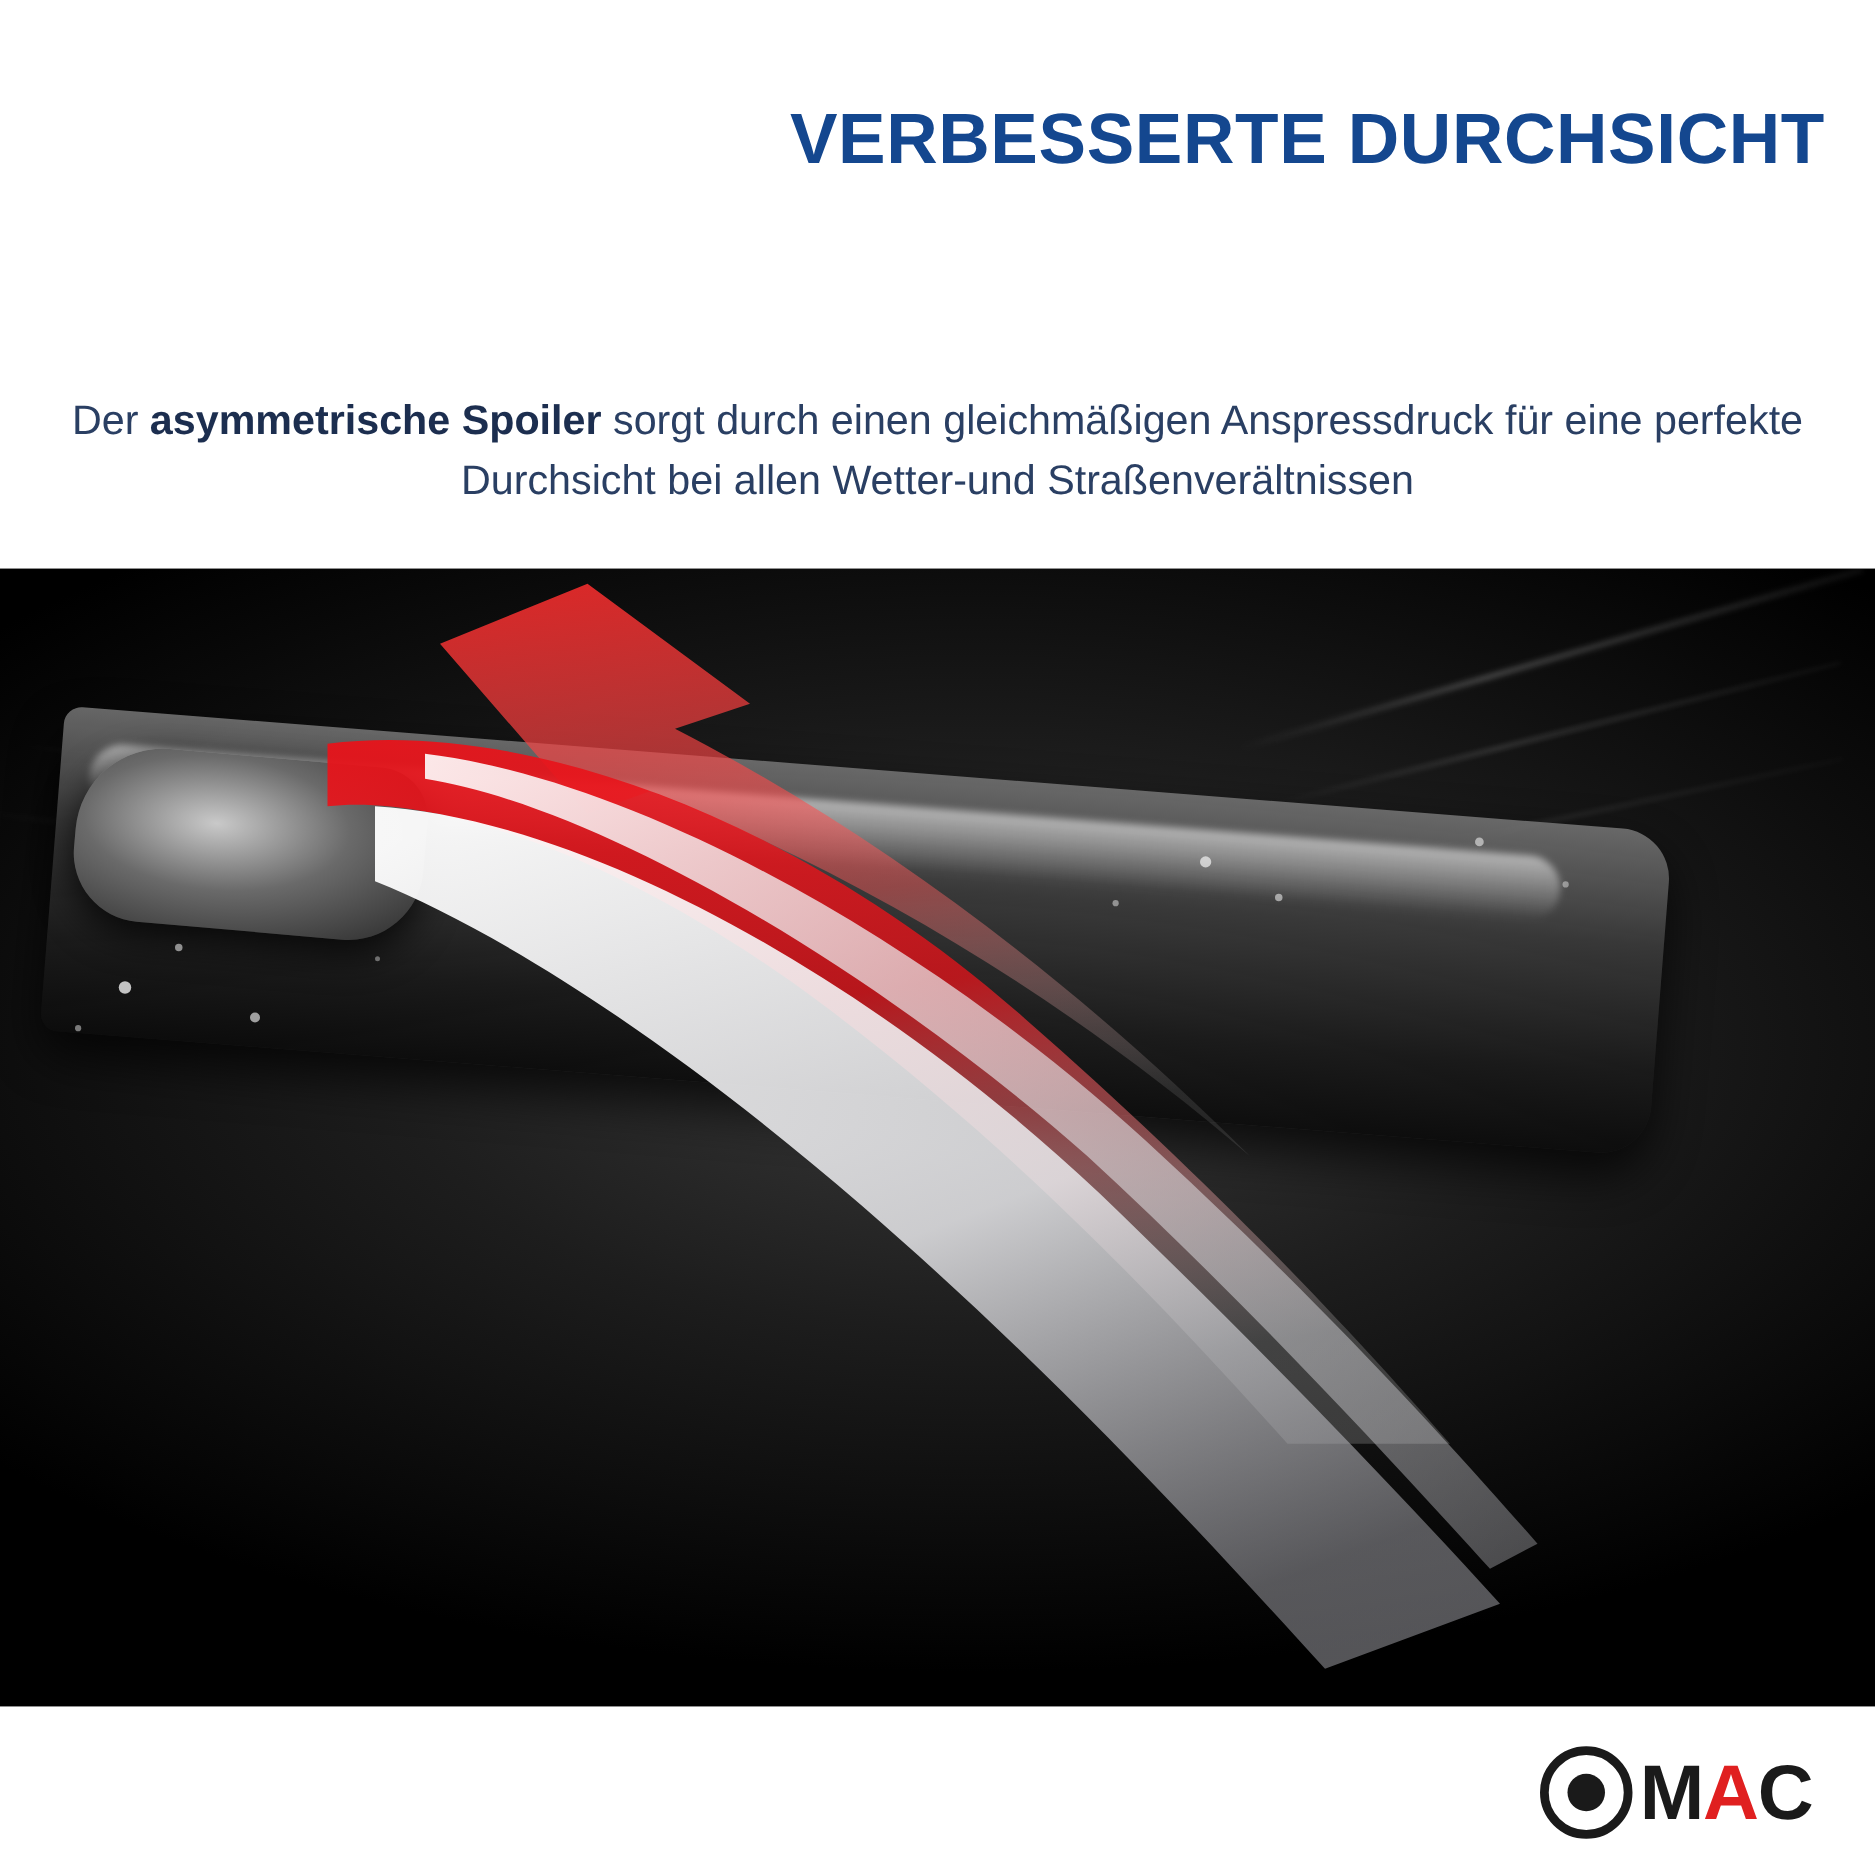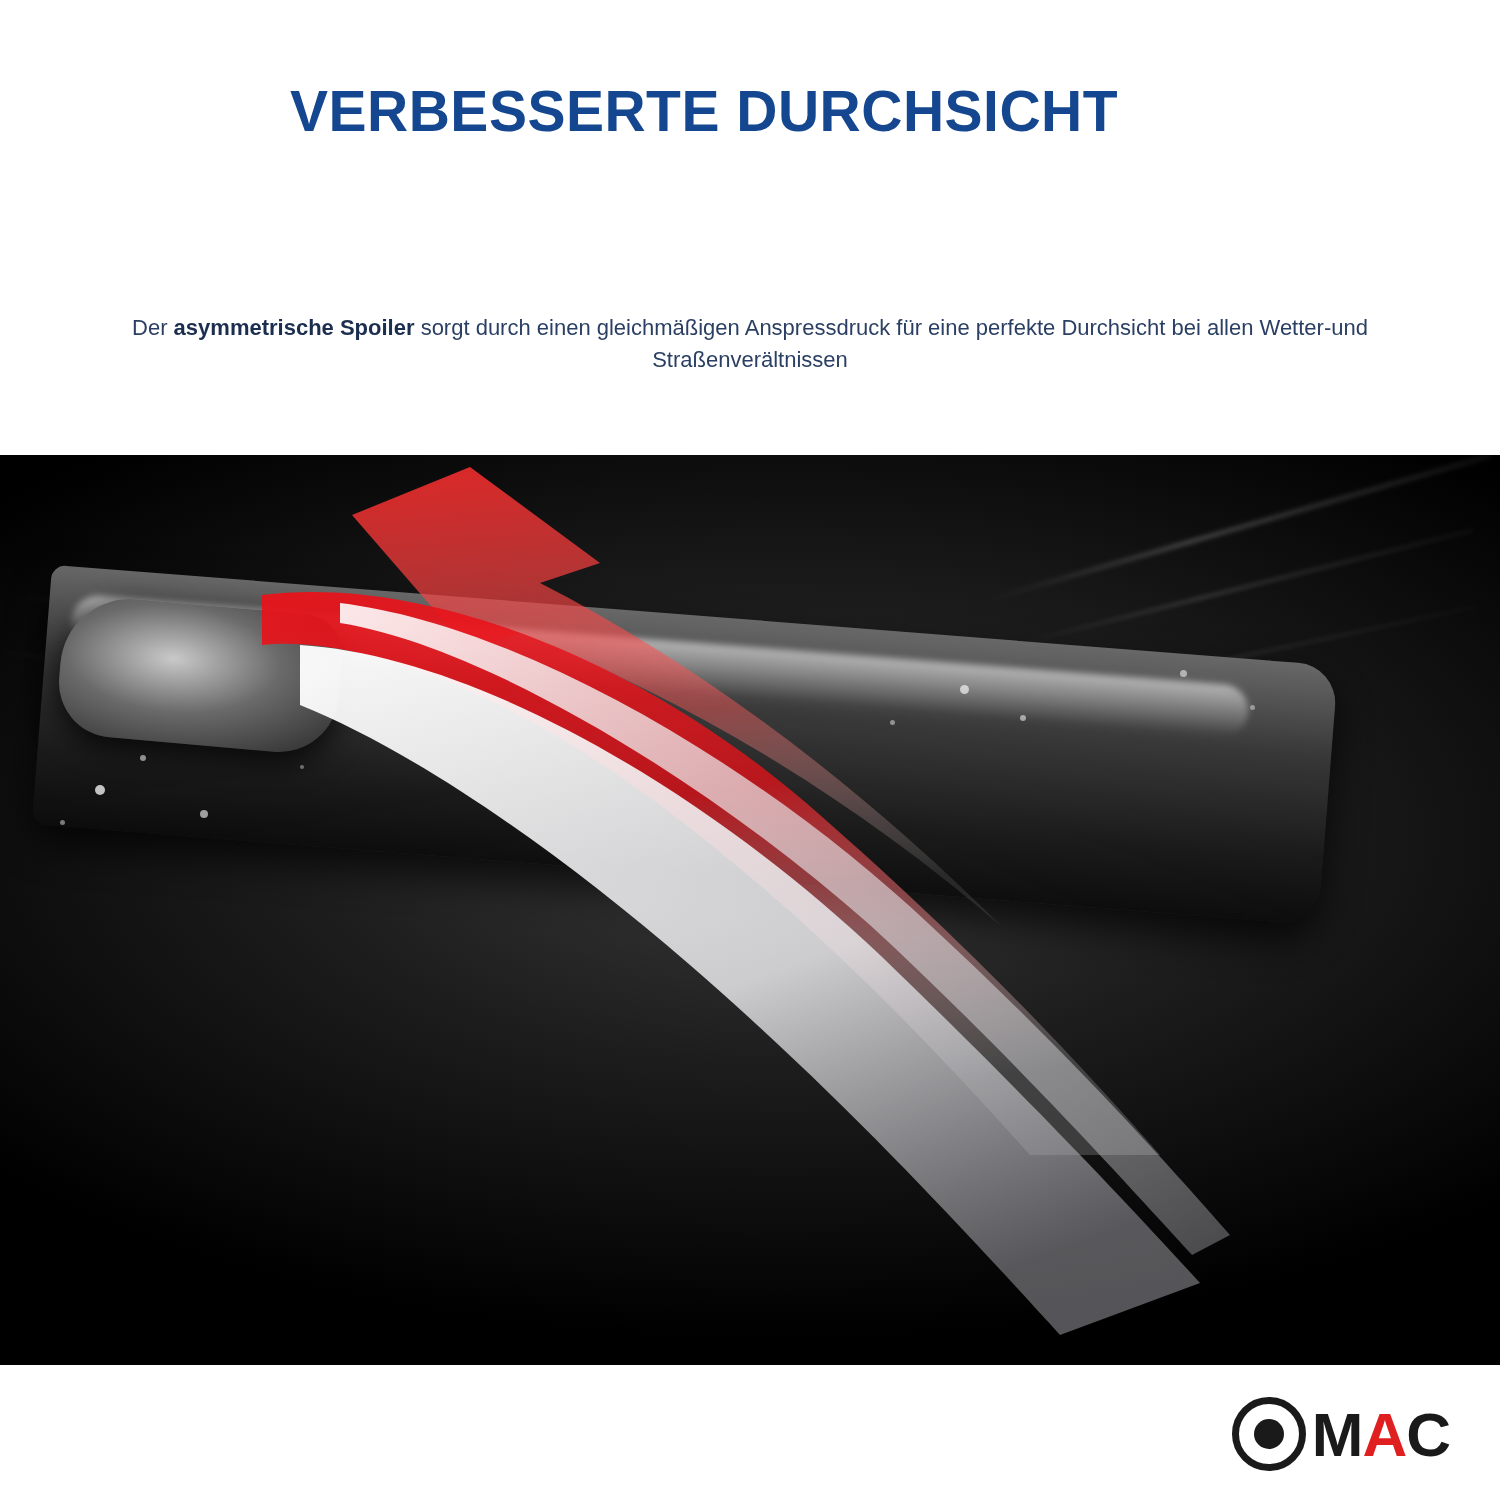--- a/index.html
+++ b/index.html
@@ -52,30 +52,31 @@
   .main-title {
     position: absolute;
     left: 290px;
     top: 82px;
     width: 1170px;
     color: #14478f;
     font-size: 57px;
     font-weight: bold;
     letter-spacing: 0.5px;
     line-height: 1.05;
+    text-align: right;
   }
 
   .subtitle {
     position: absolute;
     left: 50px;
     top: 312px;
     width: 1400px;
     text-align: center;
     color: #2a3f63;
-    font-size: 22px;
+    font-size: 33px;
     line-height: 1.45;
   }
   .subtitle b { font-weight: bold; color: #1c2e4f; }
 
   
   .hero {
     position: absolute;
     left: 0; top: 455px;
     width: 1500px; height: 910px;
     background:

